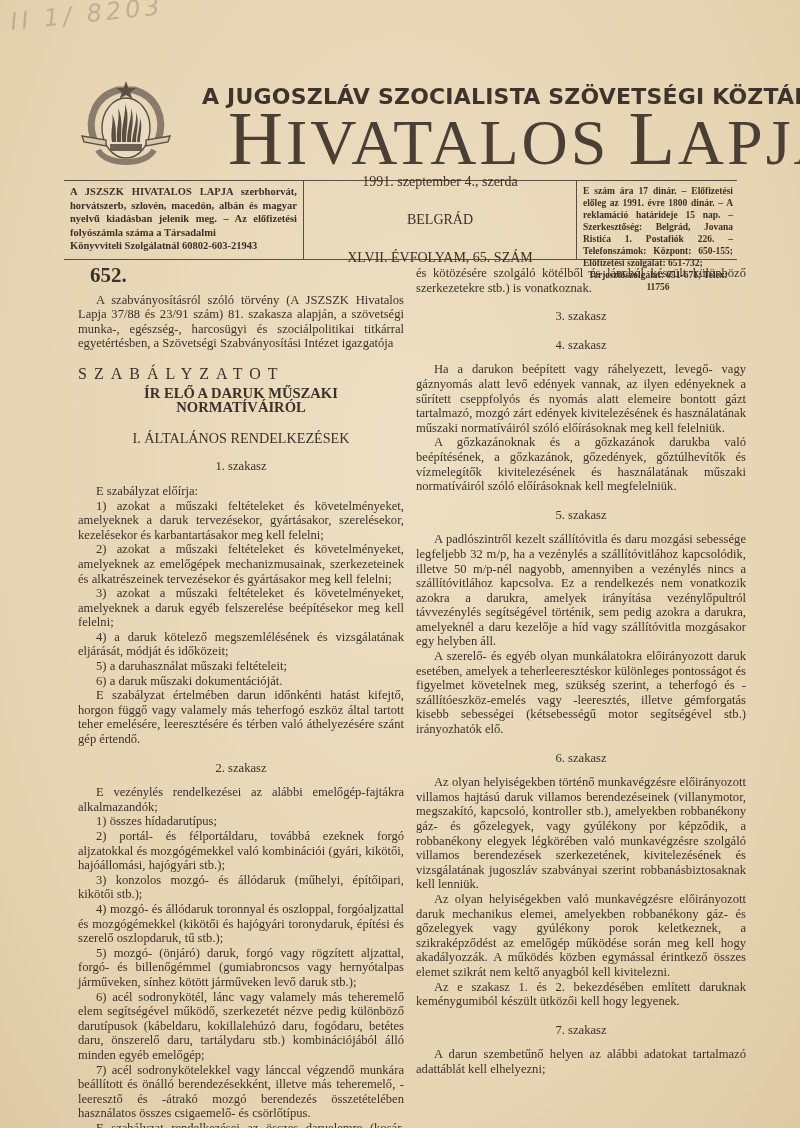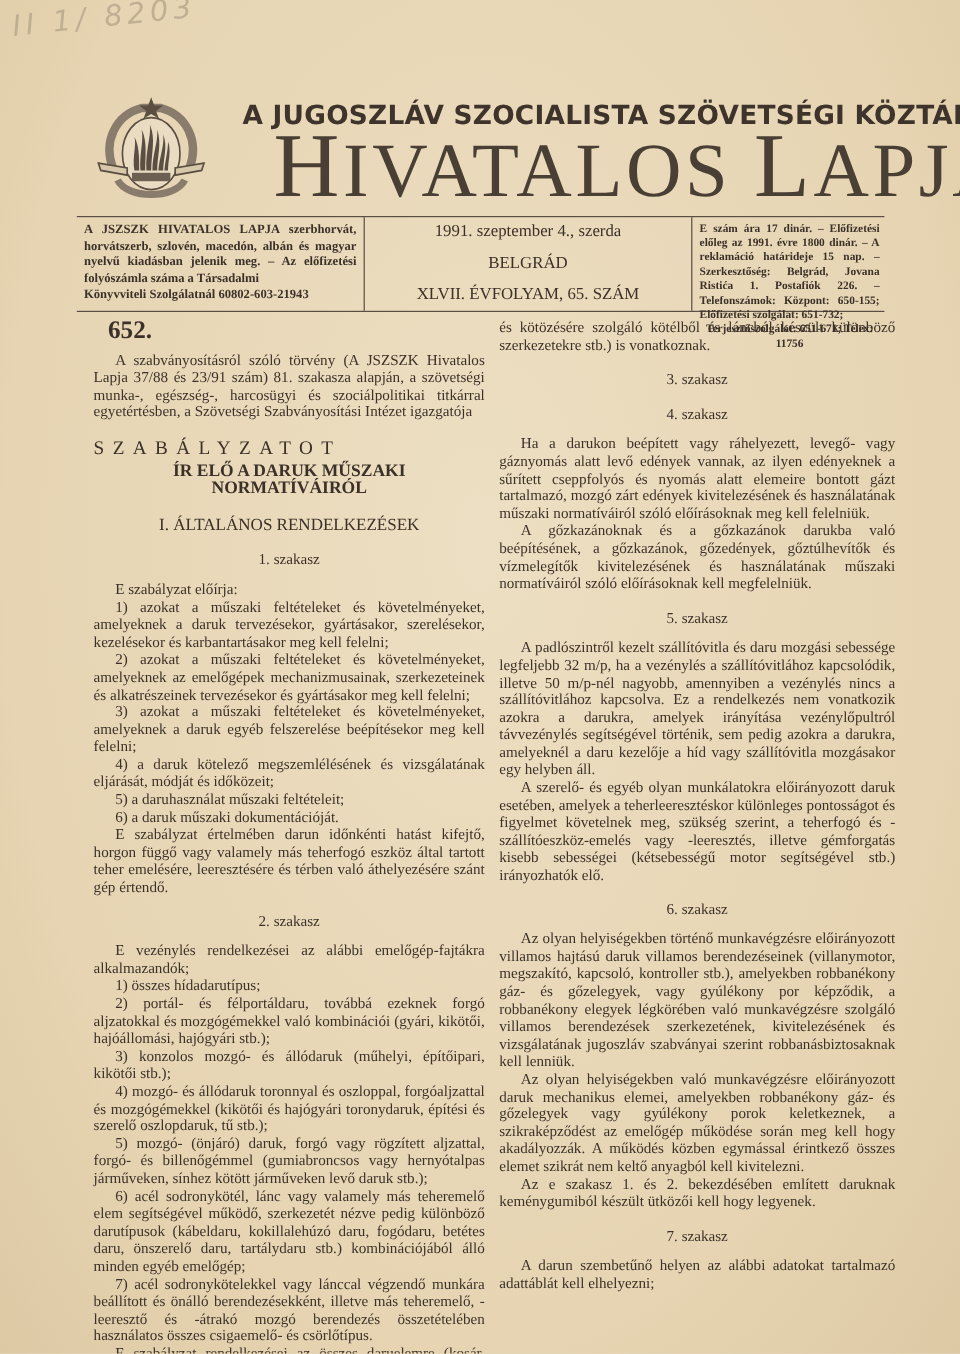--- a/index.html
+++ b/index.html
@@ -36,21 +36,21 @@
   }
   .info-left {
     width: 240px; padding: 4px 6px 0 6px; box-sizing: border-box;
     border-right: 1px solid #5a4e42;
     font-size: 10.5px; line-height: 13.5px; font-weight: bold; text-align: justify;
   }
   .info-left .last { }
   .info-mid {
     width: 272px; border-right: 1px solid #5a4e42;
     display: flex; flex-direction: column; align-items: center; justify-content: center;
-    font-size: 14px; line-height: 22px; gap: 4px;
+    font-size: 14px; line-height: 22px; gap: 16px;
   }
   .info-right {
     flex: 1; padding: 4px 4px 0 6px; box-sizing: border-box;
     font-size: 9.5px; line-height: 12px; font-weight: bold; text-align: justify;
   }
   .info-right .last { text-align: center; }
   .col {
     position: absolute; top: 266px; width: 326px;
     font-size: 12.6px; line-height: 14.6px; text-align: justify;
   }

